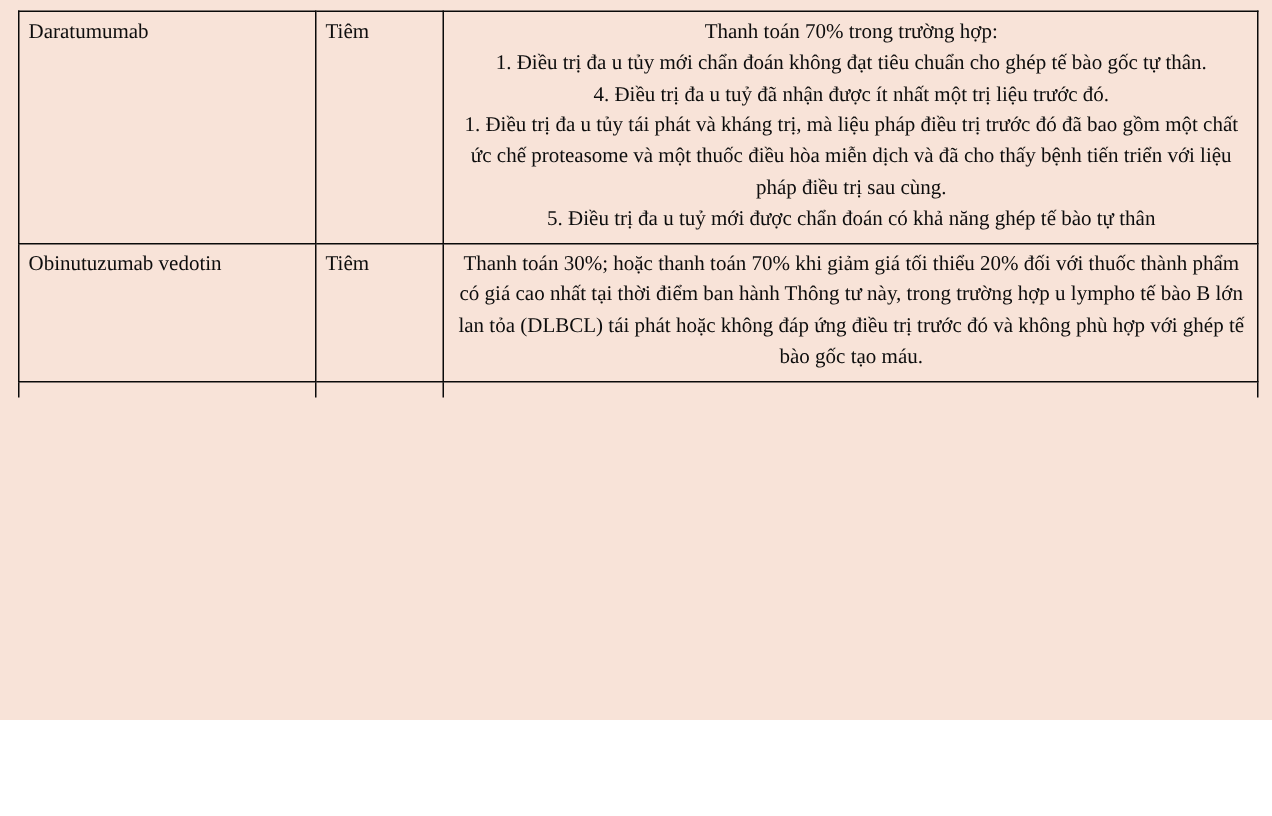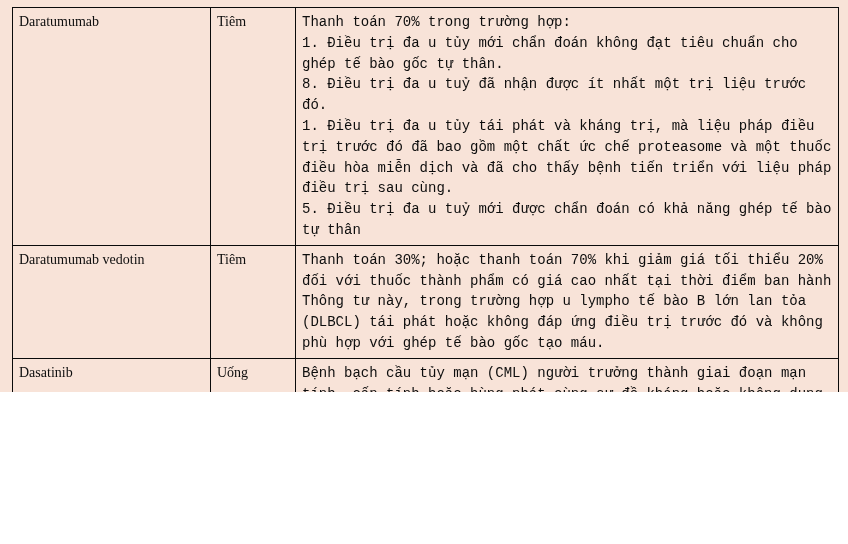--- a/index.html
+++ b/index.html
@@ -11,21 +11,21 @@
     width: 848px;
     height: 544px;
     overflow: hidden;
     font-family: "Liberation Serif", "DejaVu Serif", serif;
   }
 
   
   .page {
     position: relative;
     width: 848px;
-    height: 392px;
+    height: 480px;
     background: #f8e3d8;
     overflow: hidden;
   }
 
   
   .drug-table {
     position: absolute;
     left: 12px;
     top: 7px;
     width: 826px;
@@ -52,22 +52,21 @@
   .cell-name {
     white-space: nowrap;
   }
 
   .cell-route {
     white-space: nowrap;
   }
 
   .cell-terms p {
     margin: 0;
-    text-align: left;
-    font-family: Liberation Mono, monospace;
+    text-align: center;
   }
 
   
   .row-clipped-bottom td {
     border-bottom: none;
     height: 8px;
     padding-top: 2px;
     padding-bottom: 0;
   }
 
@@ -103,37 +102,30 @@
       <col class="col-route">
       <col class="col-terms">
     </colgroup>
     <tbody>
         <tr>
           <td class="cell-name">Daratumumab</td>
           <td class="cell-route">Tiêm</td>
           <td class="cell-terms">
             <p>Thanh toán 70% trong trường hợp:</p>
             <p>1. Điều trị đa u tủy mới chẩn đoán không đạt tiêu chuẩn cho ghép tế bào gốc tự thân.</p>
-            <p>8. Điều trị đa u tuỷ đã nhận được ít nhất một trị liệu trước đó.</p>
+            <p>4. Điều trị đa u tuỷ đã nhận được ít nhất một trị liệu trước đó.</p>
             <p>1. Điều trị đa u tủy tái phát và kháng trị, mà liệu pháp điều trị trước đó đã bao gồm một chất ức chế proteasome và một thuốc điều hòa miễn dịch và đã cho thấy bệnh tiến triển với liệu pháp điều trị sau cùng.</p>
             <p>5. Điều trị đa u tuỷ mới được chẩn đoán có khả năng ghép tế bào tự thân</p>
           </td>
         </tr>
         <tr>
-          <td class="cell-name">Daratumumab vedotin</td>
+          <td class="cell-name">Obinutuzumab vedotin</td>
           <td class="cell-route">Tiêm</td>
           <td class="cell-terms">
             <p>Thanh toán 30%; hoặc thanh toán 70% khi giảm giá tối thiểu 20% đối với thuốc thành phẩm có giá cao nhất tại thời điểm ban hành Thông tư này, trong trường hợp u lympho tế bào B lớn lan tỏa (DLBCL) tái phát hoặc không đáp ứng điều trị trước đó và không phù hợp với ghép tế bào gốc tạo máu.</p>
-          </td>
-        </tr>
-        <tr>
-          <td class="cell-name">Dasatinib</td>
-          <td class="cell-route">Uống</td>
-          <td class="cell-terms">
-            <p>Bệnh bạch cầu tủy mạn (CML) người trưởng thành giai đoạn mạn tính, cấp tính hoặc bùng phát cùng sự đề kháng hoặc không dung nạp với liệu pháp điều trị trước đó gồm imatinib, thanh toán 80%.</p>
           </td>
         </tr>
         <tr class="row-clipped-bottom">
           <td class="cell-name"></td>
           <td class="cell-route"></td>
           <td class="cell-terms"></td>
         </tr>
       </tbody>
   </table>
 

